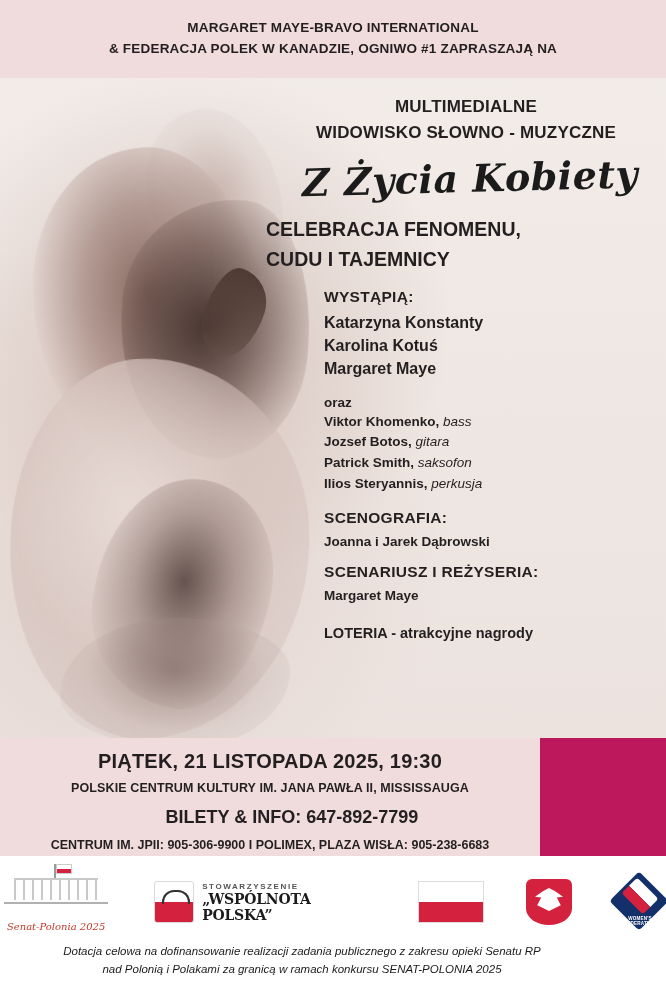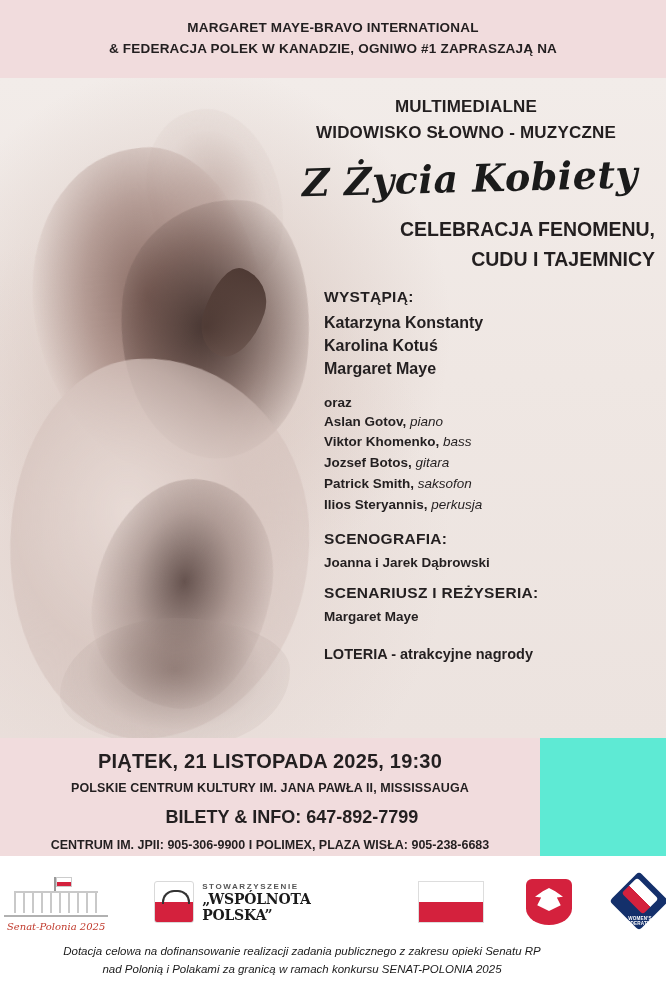--- a/index.html
+++ b/index.html
@@ -10,21 +10,21 @@
     width: 666px;
     height: 1000px;
     font-family: "Liberation Sans", sans-serif;
     background: #ffffff;
     overflow: hidden;
   }
   .poster {
     position: relative;
     width: 666px;
     height: 1000px;
-    background: #5eead4;
+    background: #be185d;
     overflow: hidden;
   }
 
   
   .top-band {
     position: absolute;
     top: 0; left: 0;
     width: 666px;
     height: 78px;
     background: #f1dcdd;
@@ -144,21 +144,21 @@
     font-weight: bold;
     font-size: 38px;
     letter-spacing: 0.5px;
     color: #1b1b1b;
     transform: rotate(-1.5deg);
   }
   .title-sub {
     position: absolute;
     top: 136px; left: 0;
     width: 400px;
-    text-align: right;
+    text-align: left;
     padding-right: 11px;
     box-sizing: border-box;
     font-size: 19.5px;
     font-weight: bold;
     line-height: 1.55;
   }
 
   .credits {
     position: absolute;
     top: 210px; left: 58px;
@@ -292,21 +292,21 @@
     position: relative;
     height: 60px;
     display: flex;
     align-items: center;
   }
 
   
   .senat {
     width: 118px;
     flex-direction: column;
-    justify-content: flex-end;
+    justify-content: space-between;
   }
   .senat .bld {
     width: 104px; height: 30px;
     border-bottom: 2px solid #b1b1b1;
     position: relative;
   }
   .senat .bld::before {
     content: "";
     position: absolute;
     left: 10px; bottom: 2px;
@@ -480,24 +480,20 @@
       <div class="credits">
         <div class="c-head">WYSTĄPIĄ:</div>
         <div class="c-name">Katarzyna Konstanty</div>
         <div class="c-name">Karolina Kotuś</div>
         <div class="c-name">Margaret Maye</div>
 
         <div class="gap-a"></div>
         <div class="c-plain">oraz</div>
 
         <div class="c-small">
-          <span>Aslan Gotov,</span>
-          <i>piano</i>
-        </div>
-        <div class="c-small">
           <span>Viktor Khomenko,</span>
           <i>bass</i>
         </div>
         <div class="c-small">
           <span>Jozsef Botos,</span>
           <i>gitara</i>
         </div>
         <div class="c-small">
           <span>Patrick Smith,</span>
           <i>saksofon</i>

